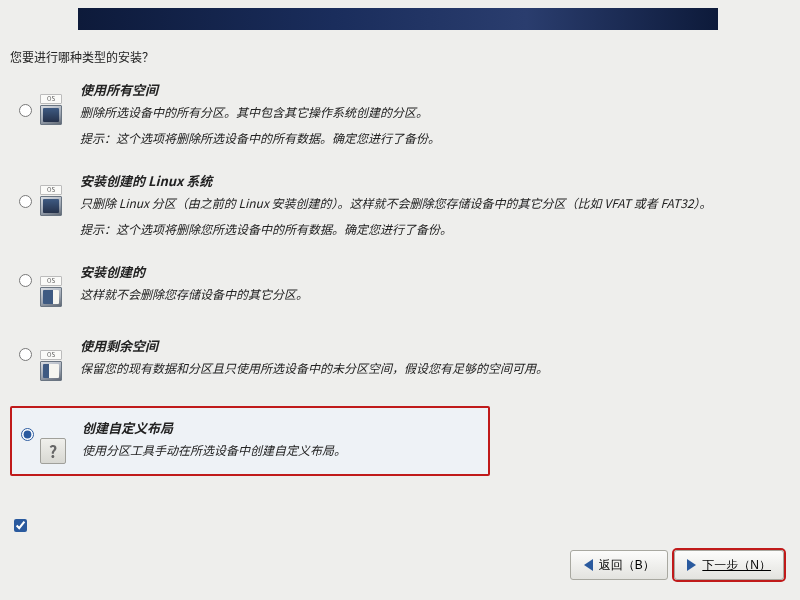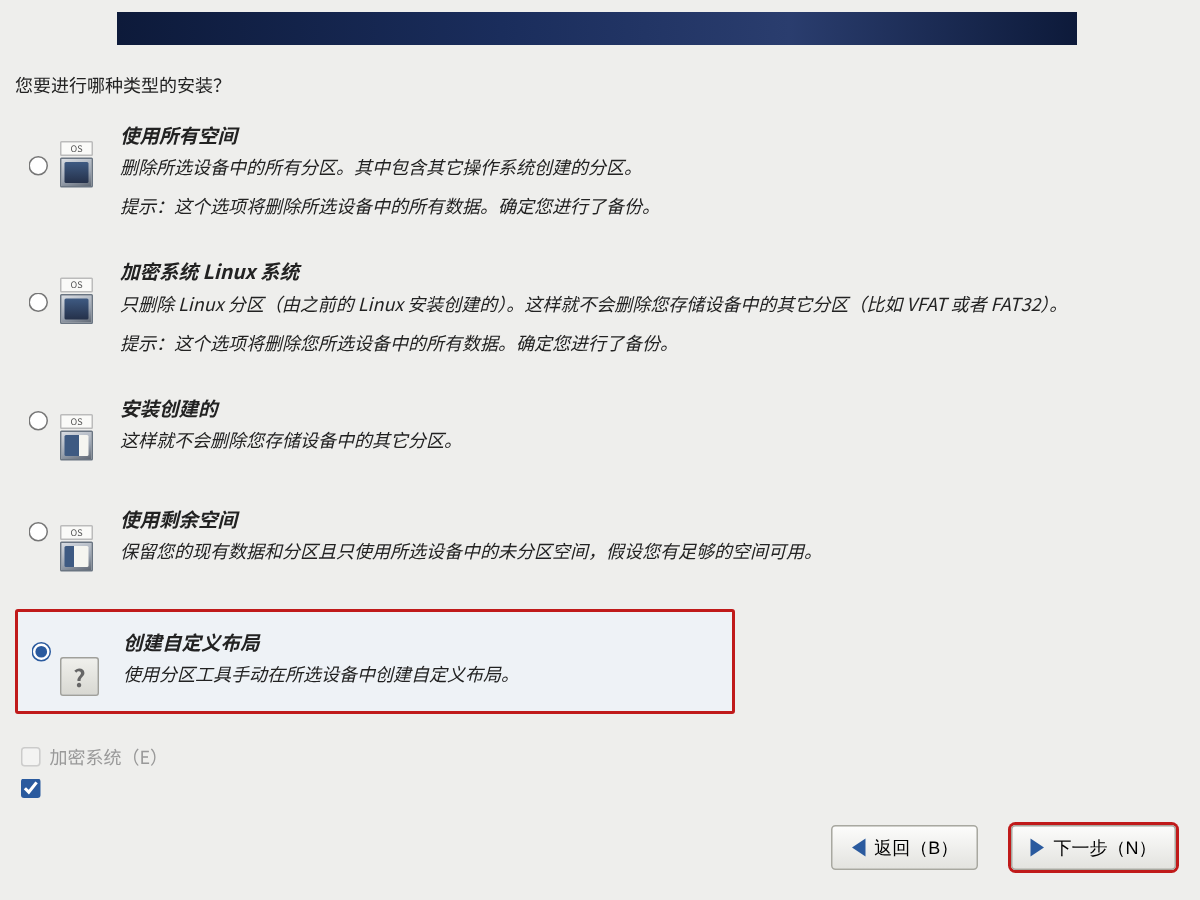--- a/index.html
+++ b/index.html
@@ -158,39 +158,40 @@
     font-size: 12px;
   }
   .check-row.disabled { color: #999; }
   input[type="checkbox"] { accent-color: #2a5a9e; }
 
   .button-bar {
     position: absolute;
     right: 16px;
     bottom: 20px;
     display: flex;
-    gap: 22px;
+    gap: 6px;
     padding-left: 41px;
   }
   .btn {
     height: 30px;
     min-width: 98px;
     padding: 0 12px;
     display: flex;
     align-items: center;
     justify-content: center;
     gap: 6px;
     background: linear-gradient(#fcfcfb, #e3e3df);
     border: 1px solid #a8a8a0;
     border-radius: 3px;
     font-size: 12px;
     cursor: pointer;
   }
   .btn.framed-red {
     box-shadow: 0 0 0 2px #c01a1a;
+    text-decoration: underline;
   }
   .arrow-left, .arrow-right {
     width: 0; height: 0;
     border-top: 6px solid transparent;
     border-bottom: 6px solid transparent;
   }
   .arrow-left  { border-right: 9px solid #2a5a9e; }
   .arrow-right { border-left:  9px solid #2a5a9e; }
 </style>
 </head>
@@ -223,21 +224,21 @@
     <span class="radio-cell">
         <input type="radio" name="itype" style="">
       </span>
     <span class="icon-cell">
       <span class="disk-icon">
         <span class="os-tag">OS</span>
         <span class="body"></span>
       </span>
     </span>
     <span class="text-cell">
-      <div class="opt-title">加密系统 Linux 系统</div>
+      <div class="opt-title">安装创建的 Linux 系统</div>
       <div class="opt-desc">只删除 Linux 分区（由之前的 Linux 安装创建的）。这样就不会删除您存储设备中的其它分区（比如 VFAT 或者 FAT32）。</div>
       <div class="opt-hint">提示：这个选项将删除您所选设备中的所有数据。确定您进行了备份。</div>
     </span>
   </label>
 
   <label class="option-row">
     <span class="radio-cell">
         <input type="radio" name="itype" style="">
       </span>
     <span class="icon-cell">
@@ -277,24 +278,20 @@
     </span>
     <span class="text-cell">
       <div class="opt-title">创建自定义布局</div>
       <div class="opt-desc">使用分区工具手动在所选设备中创建自定义布局。</div>
     </span>
   </label>
 
 </div>
 
 <div class="checkbox-area">
-  <label class="check-row disabled">
-    <input type="checkbox" disabled="" style="">
-    <span>加密系统（E）</span>
-  </label>
   <label class="check-row">
     <input type="checkbox" checked="" style="">
   </label>
 </div>
 
 <div class="button-bar">
   <button class="btn">
     <span class="arrow-left"></span>
     <span>返回（B）</span>
   </button>

